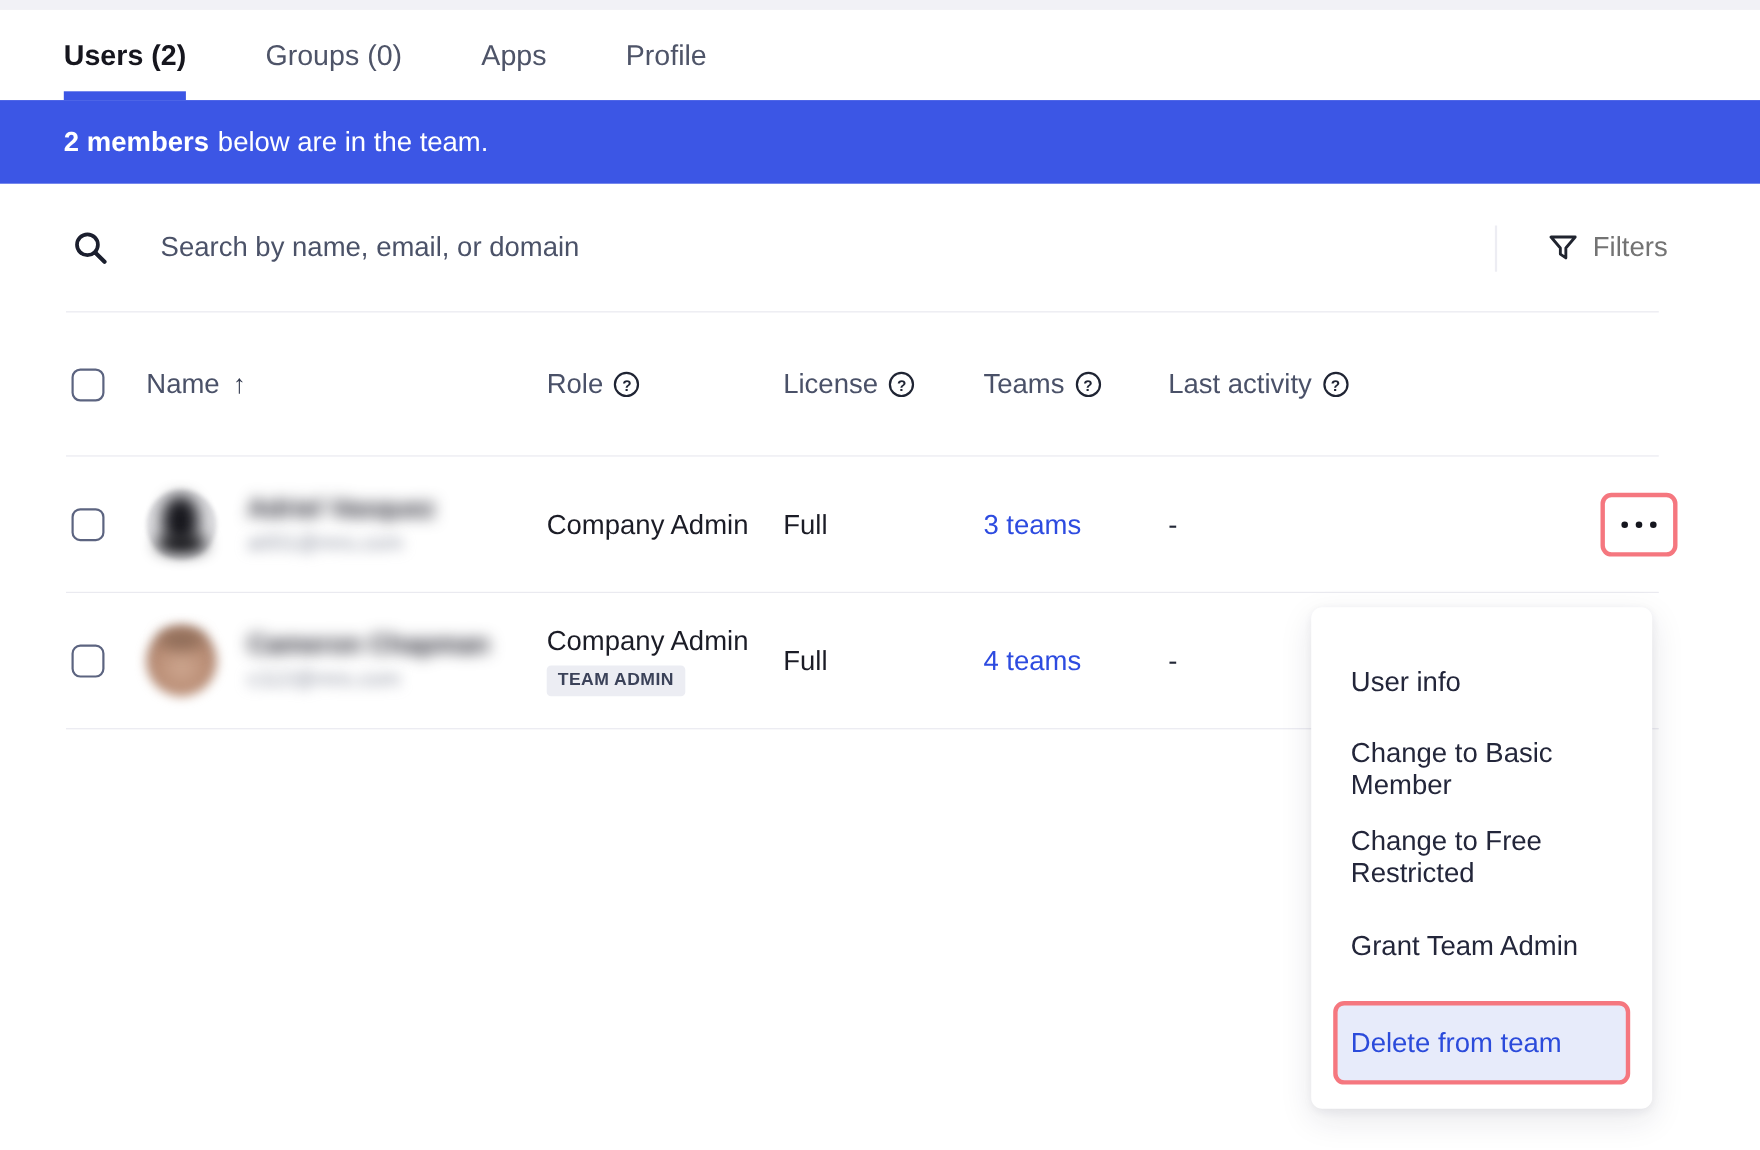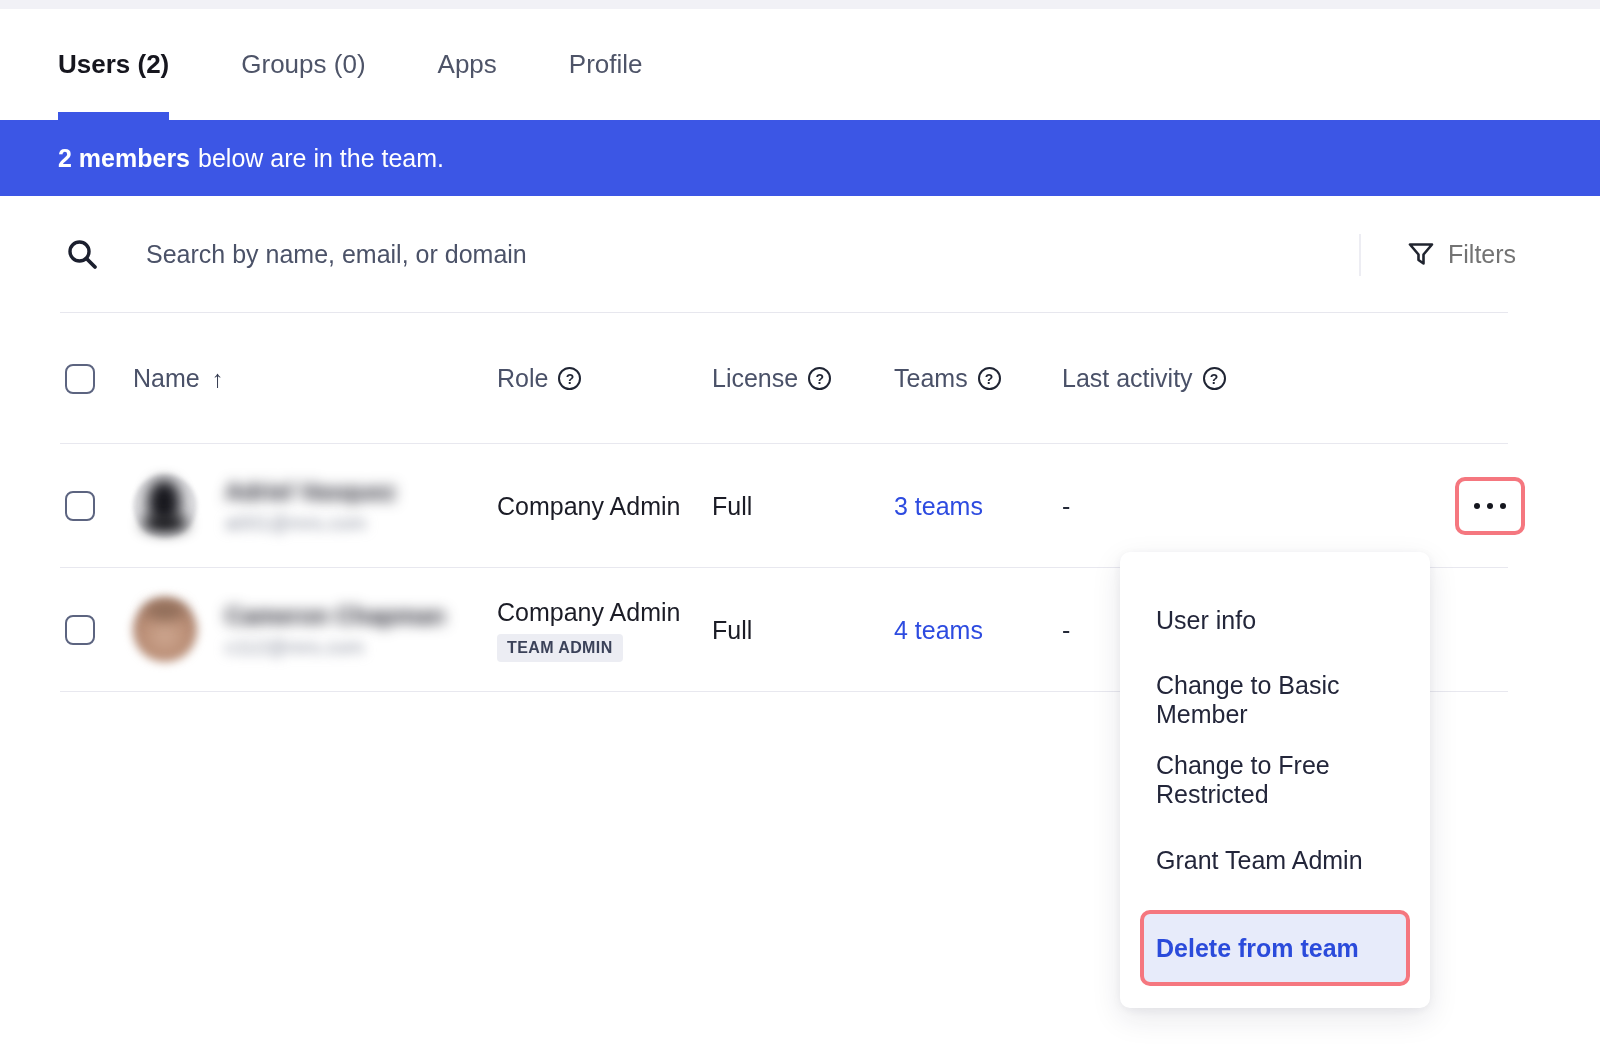--- a/index.html
+++ b/index.html
@@ -6,21 +6,21 @@
   html,body { width:1600px; height:1045px; }
   body {
     font-family:"Liberation Sans","DejaVu Sans",sans-serif;
     background:#ffffff; color:#1b1c26; overflow:hidden; position:relative;
   }
 
   
   .top-strip { height:9px; width:100%; background:#f1f1f6; }
 
   
-  .tabbar { height:111px; display:flex; align-items:stretch; padding-left:58px; background:#fff;border-radius:23px; }
+  .tabbar { height:82px; display:flex; align-items:stretch; padding-left:58px; background:#fff;border-radius:23px; }
   .tab {
     display:flex; align-items:center; margin-right:72px; position:relative;
     font-size:26px; color:#4e5468; cursor:pointer; white-space:nowrap;
   }
   .tab.active { color:#16161e; font-weight:700; }
   .tab.active::after {
     content:""; position:absolute; left:0; right:0; bottom:0; height:8px; background:#3c56e5;
   }
 
   
@@ -92,29 +92,29 @@
 
   .actions-cell { display:flex; justify-content:flex-end; }
   .kebab-btn {
     width:70px; height:58px; background:#fff; border:4px solid #f5777f; border-radius:10px;
     display:flex; align-items:center; justify-content:center; gap:7px; cursor:pointer;
   }
   .kebab-btn .dot { width:6px; height:6px; border-radius:50%; background:#15161e; }
 
   
   .menu {
-    position:absolute; left:1120px; top:552px; width:310px; z-index:20;
+    position:absolute; left:1192px; top:552px; width:310px; z-index:20;
     background:#fff; border-radius:10px; padding:28px 0 22px;
     box-shadow:0 10px 30px rgba(30,30,60,.10), 0 2px 8px rgba(30,30,60,.06);
   }
   .menu-item {
     height:80px; display:flex; align-items:center; padding-left:36px;
     font-size:25px; color:#23263a; cursor:pointer;
   }
-  .menu-item.danger-wrap { padding:0; height:auto; margin:10px 20px 0;font-weight:bold; }
+  .menu-item.danger-wrap { padding:0; height:auto; margin:10px 20px 0; }
   .danger-box {
     width:100%; height:76px; background:#e7ebfa; border:4px solid #f5777f; border-radius:10px;
     display:flex; align-items:center; padding-left:12px; font-size:25px; color:#2b4bdb; cursor:pointer;
   }
 </style>
 </head>
 <body>
 
 <div class="top-strip"></div>
 

